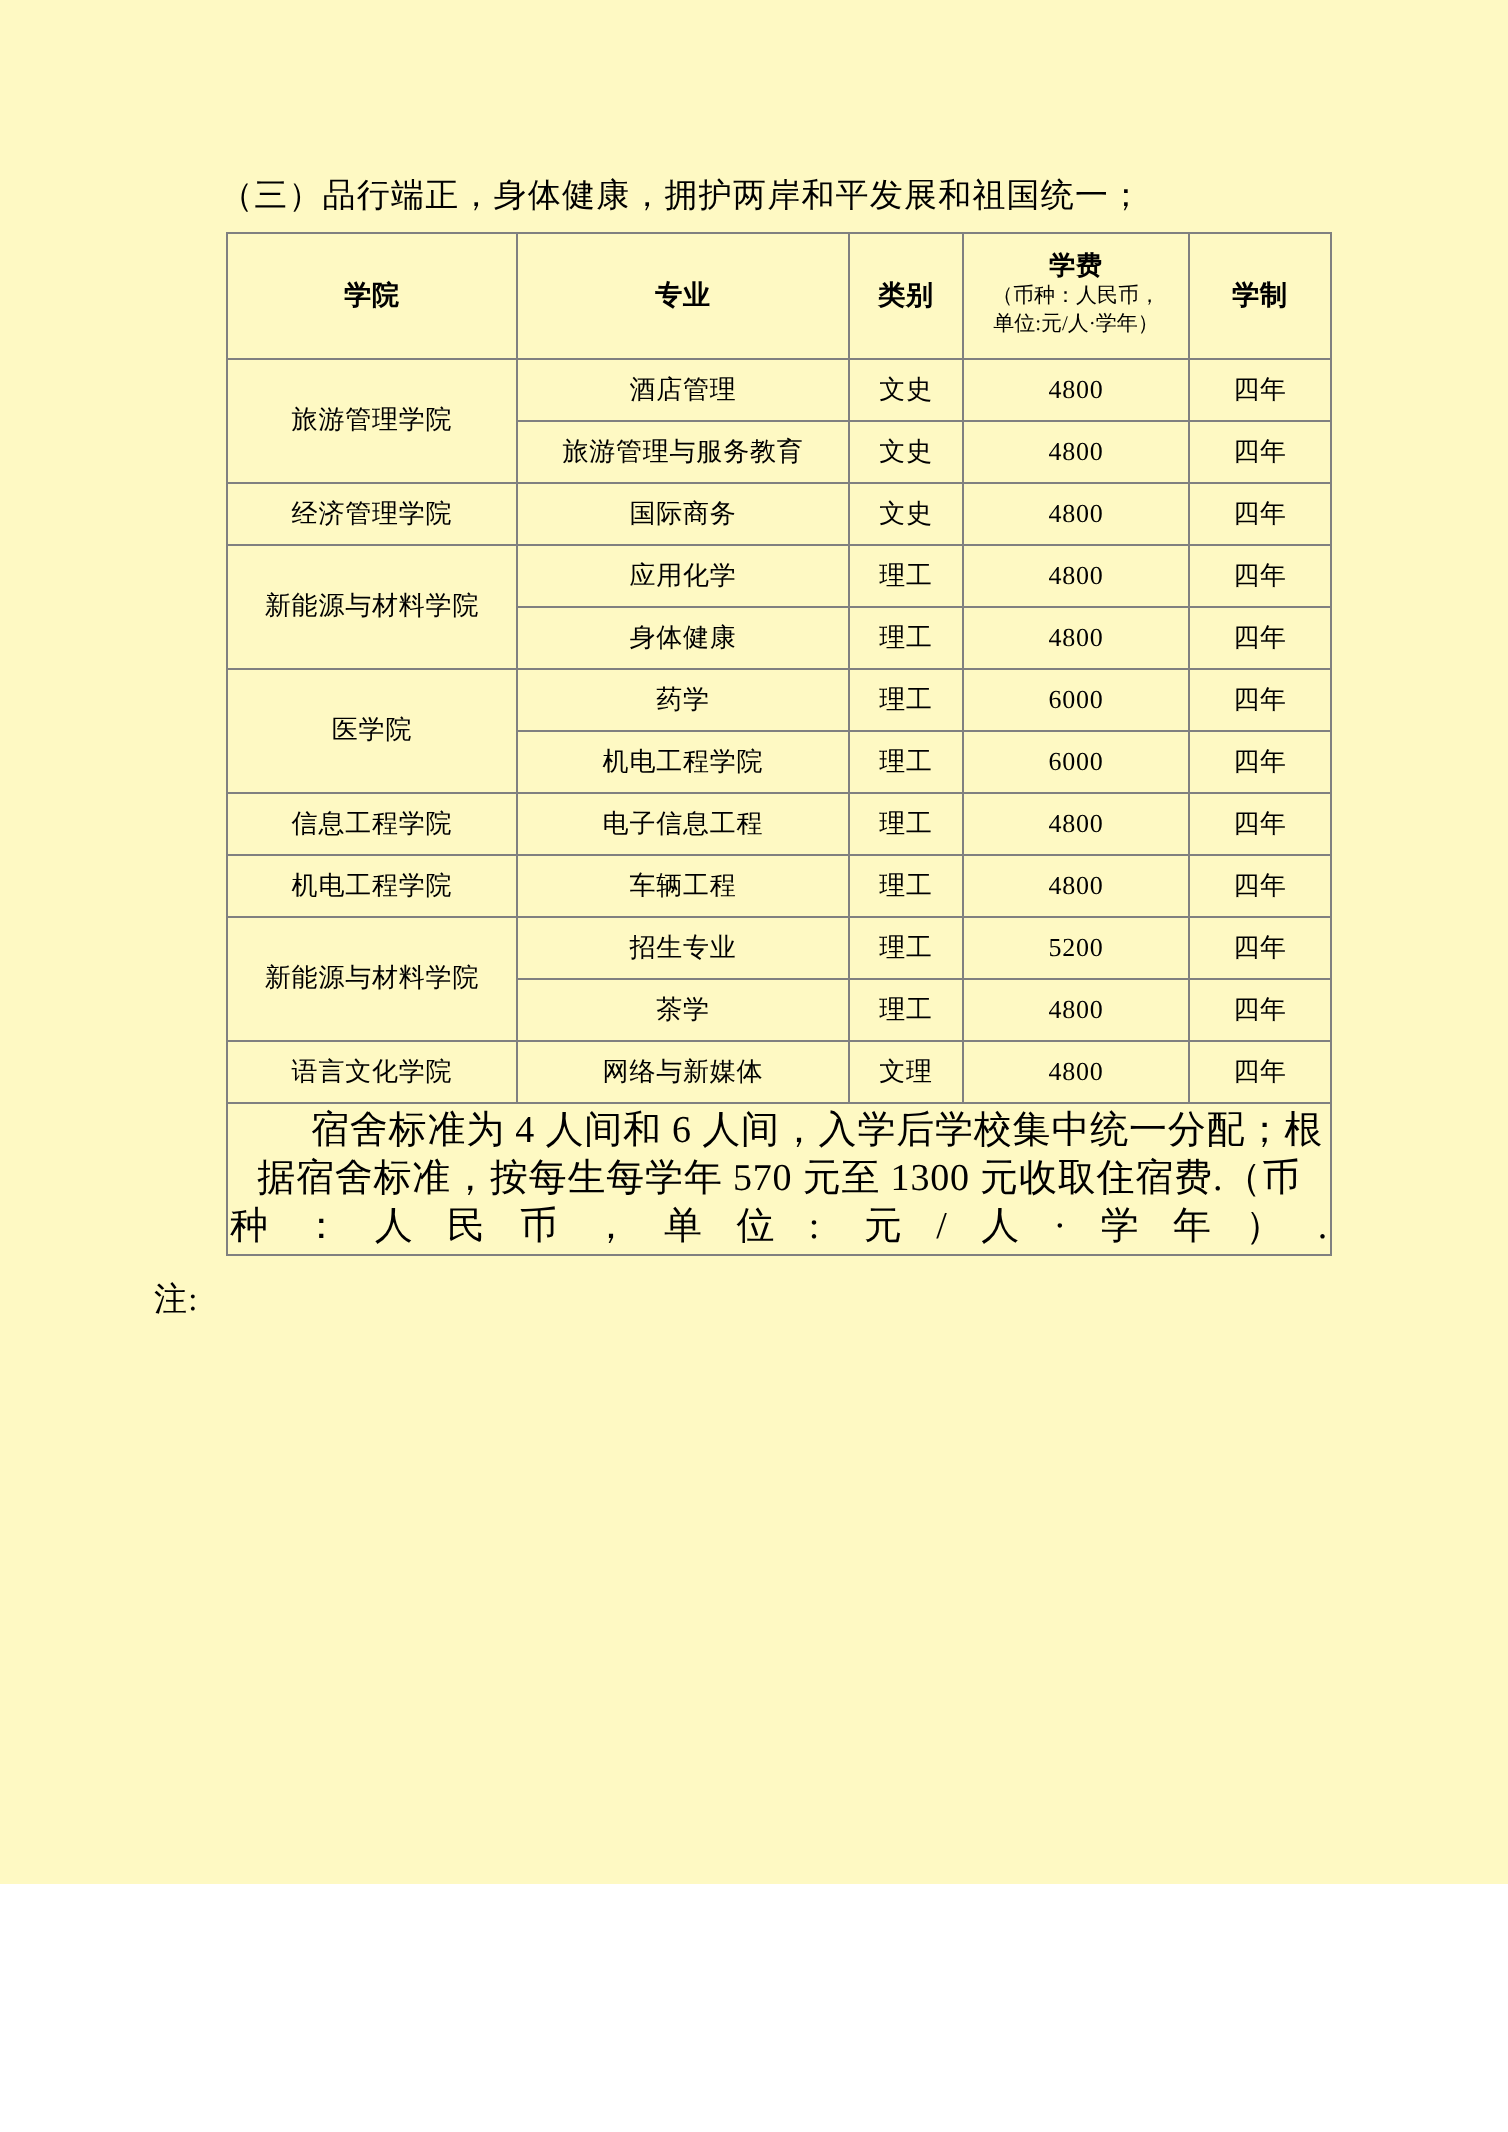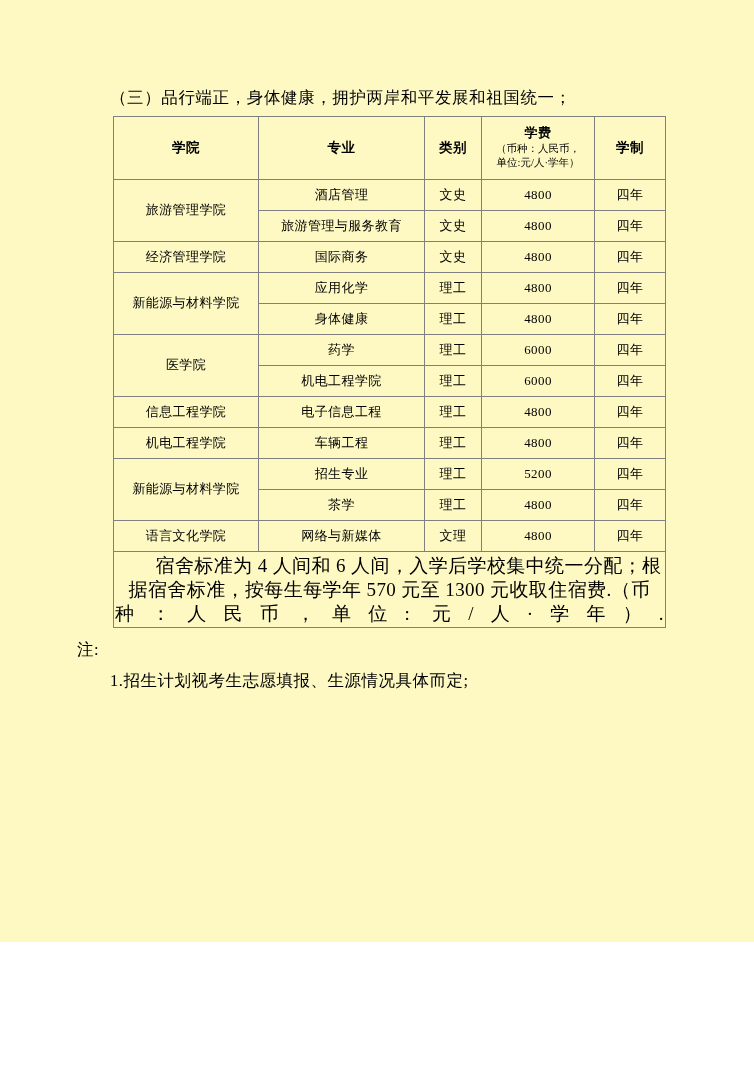--- a/index.html
+++ b/index.html
@@ -240,17 +240,16 @@
         <tfoot>
           <tr>
             <td class="footnote" colspan="5">宿舍标准为 4 人间和 6 人间，入学后学校集中统一分配；根据宿舍标准，按每生每学年 570 元至 1300 元收取住宿费.（币种：人民币，单位: 元/人·学年）.</td>
           </tr>
         </tfoot>
       </table>
     </div>
 
     <div class="notes">
       <p class="note-label">注:</p>
-      <p class="note-item">1.招生计划视考生志愿填报、生源情况具体而定;</p>
     </div>
 
   </div>
 </div>
 
 </body></html>

